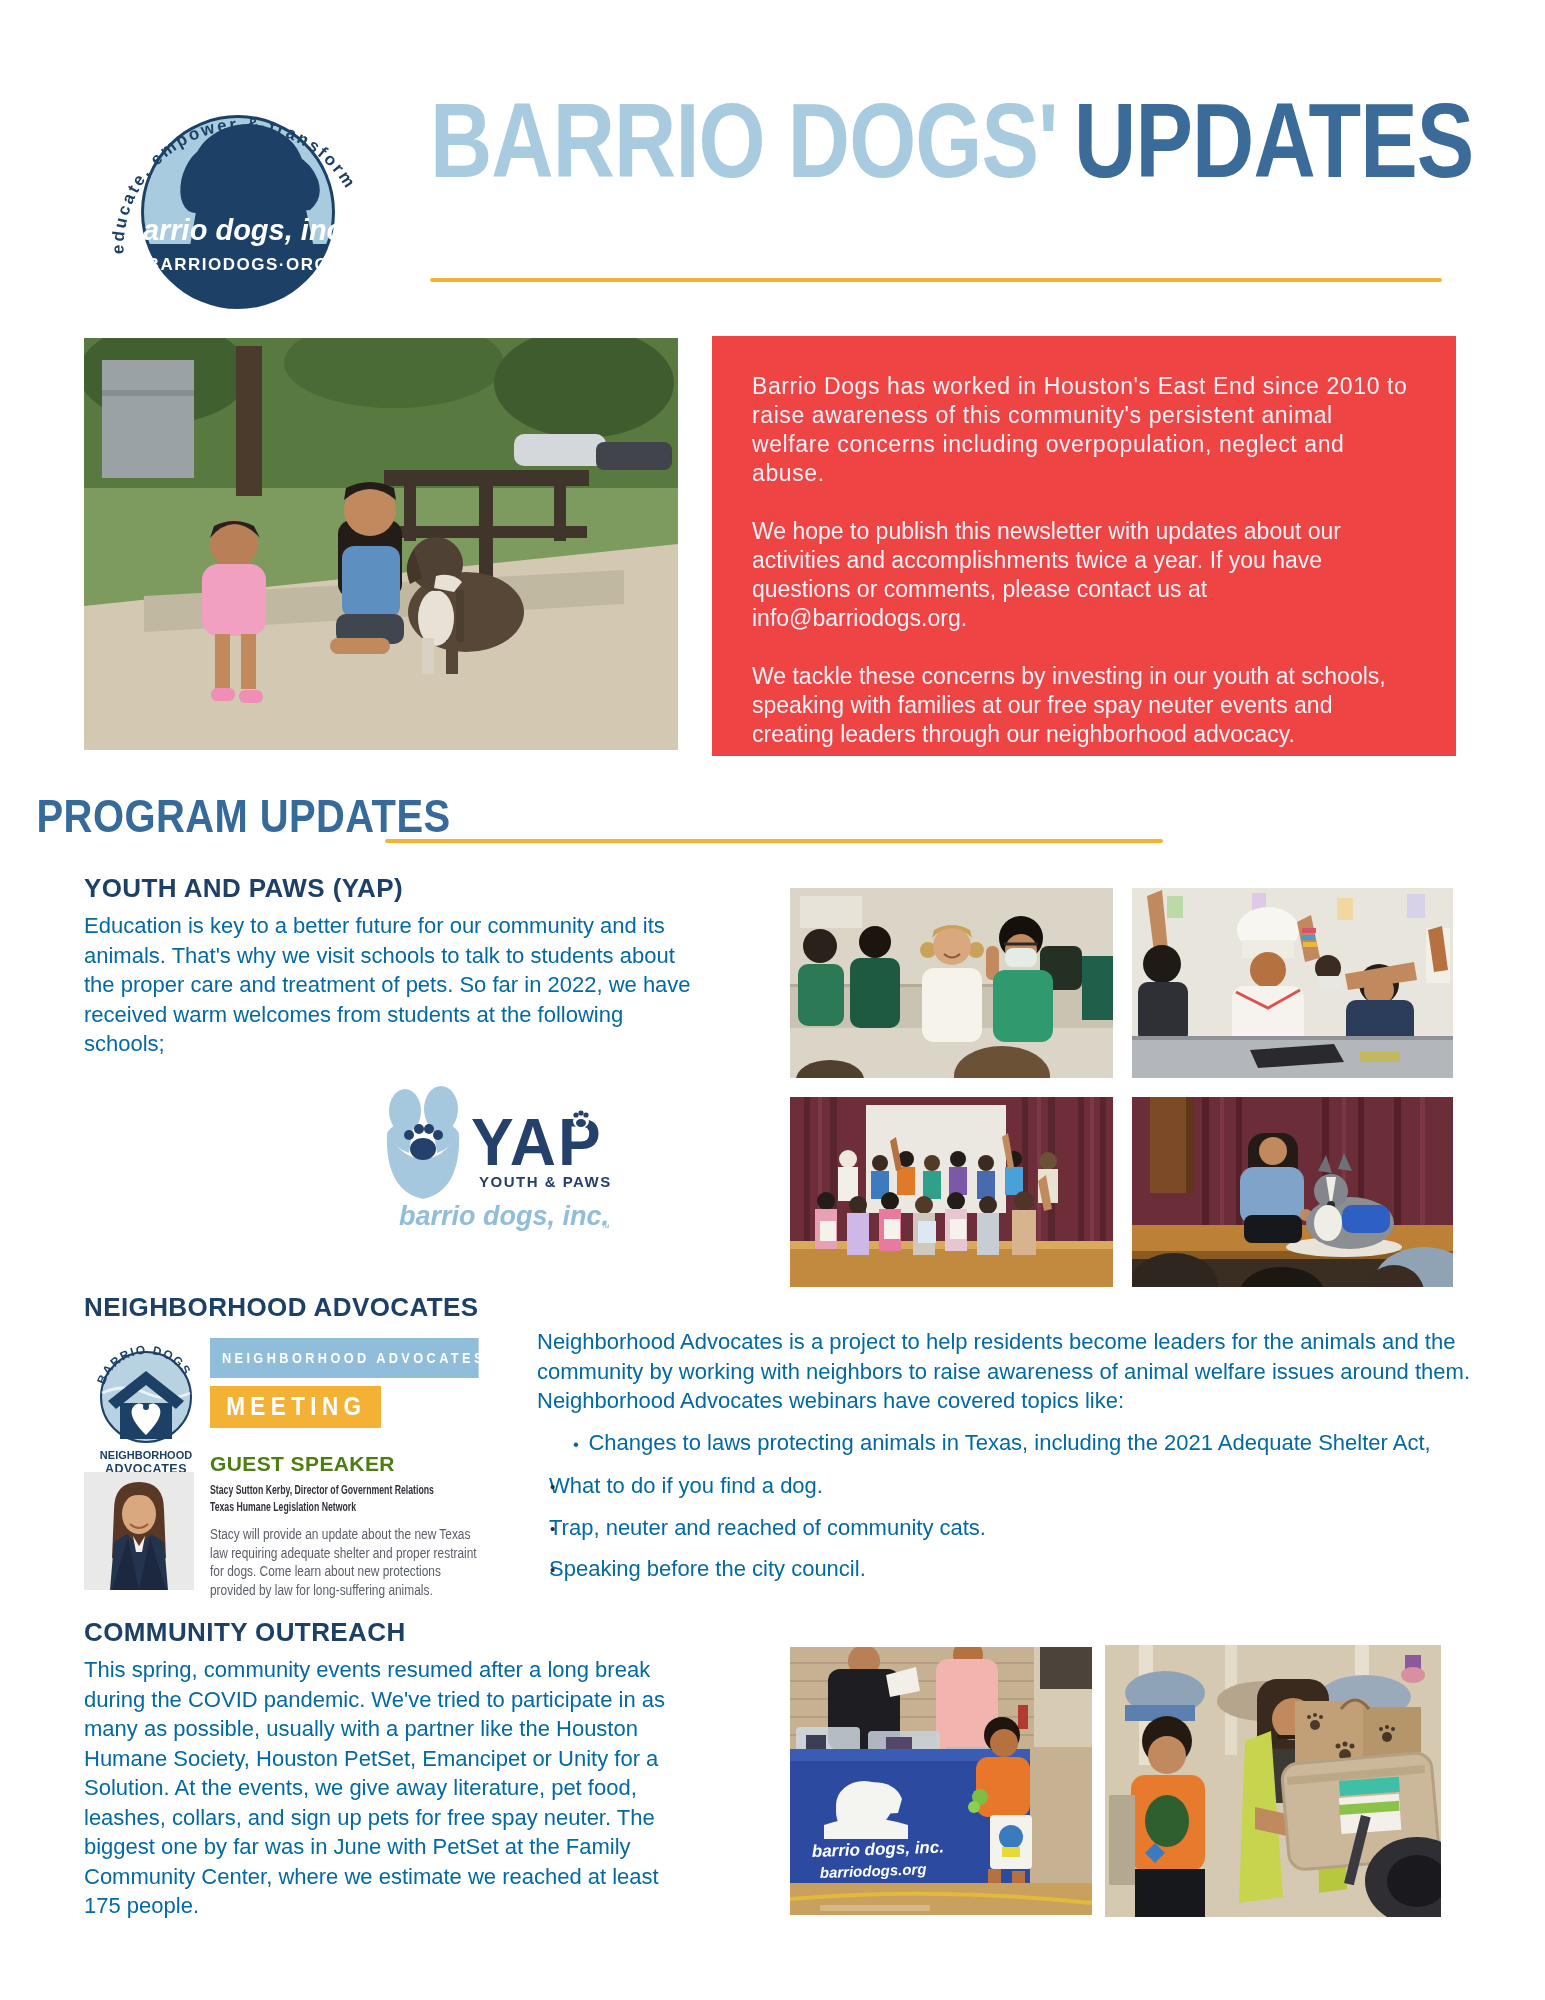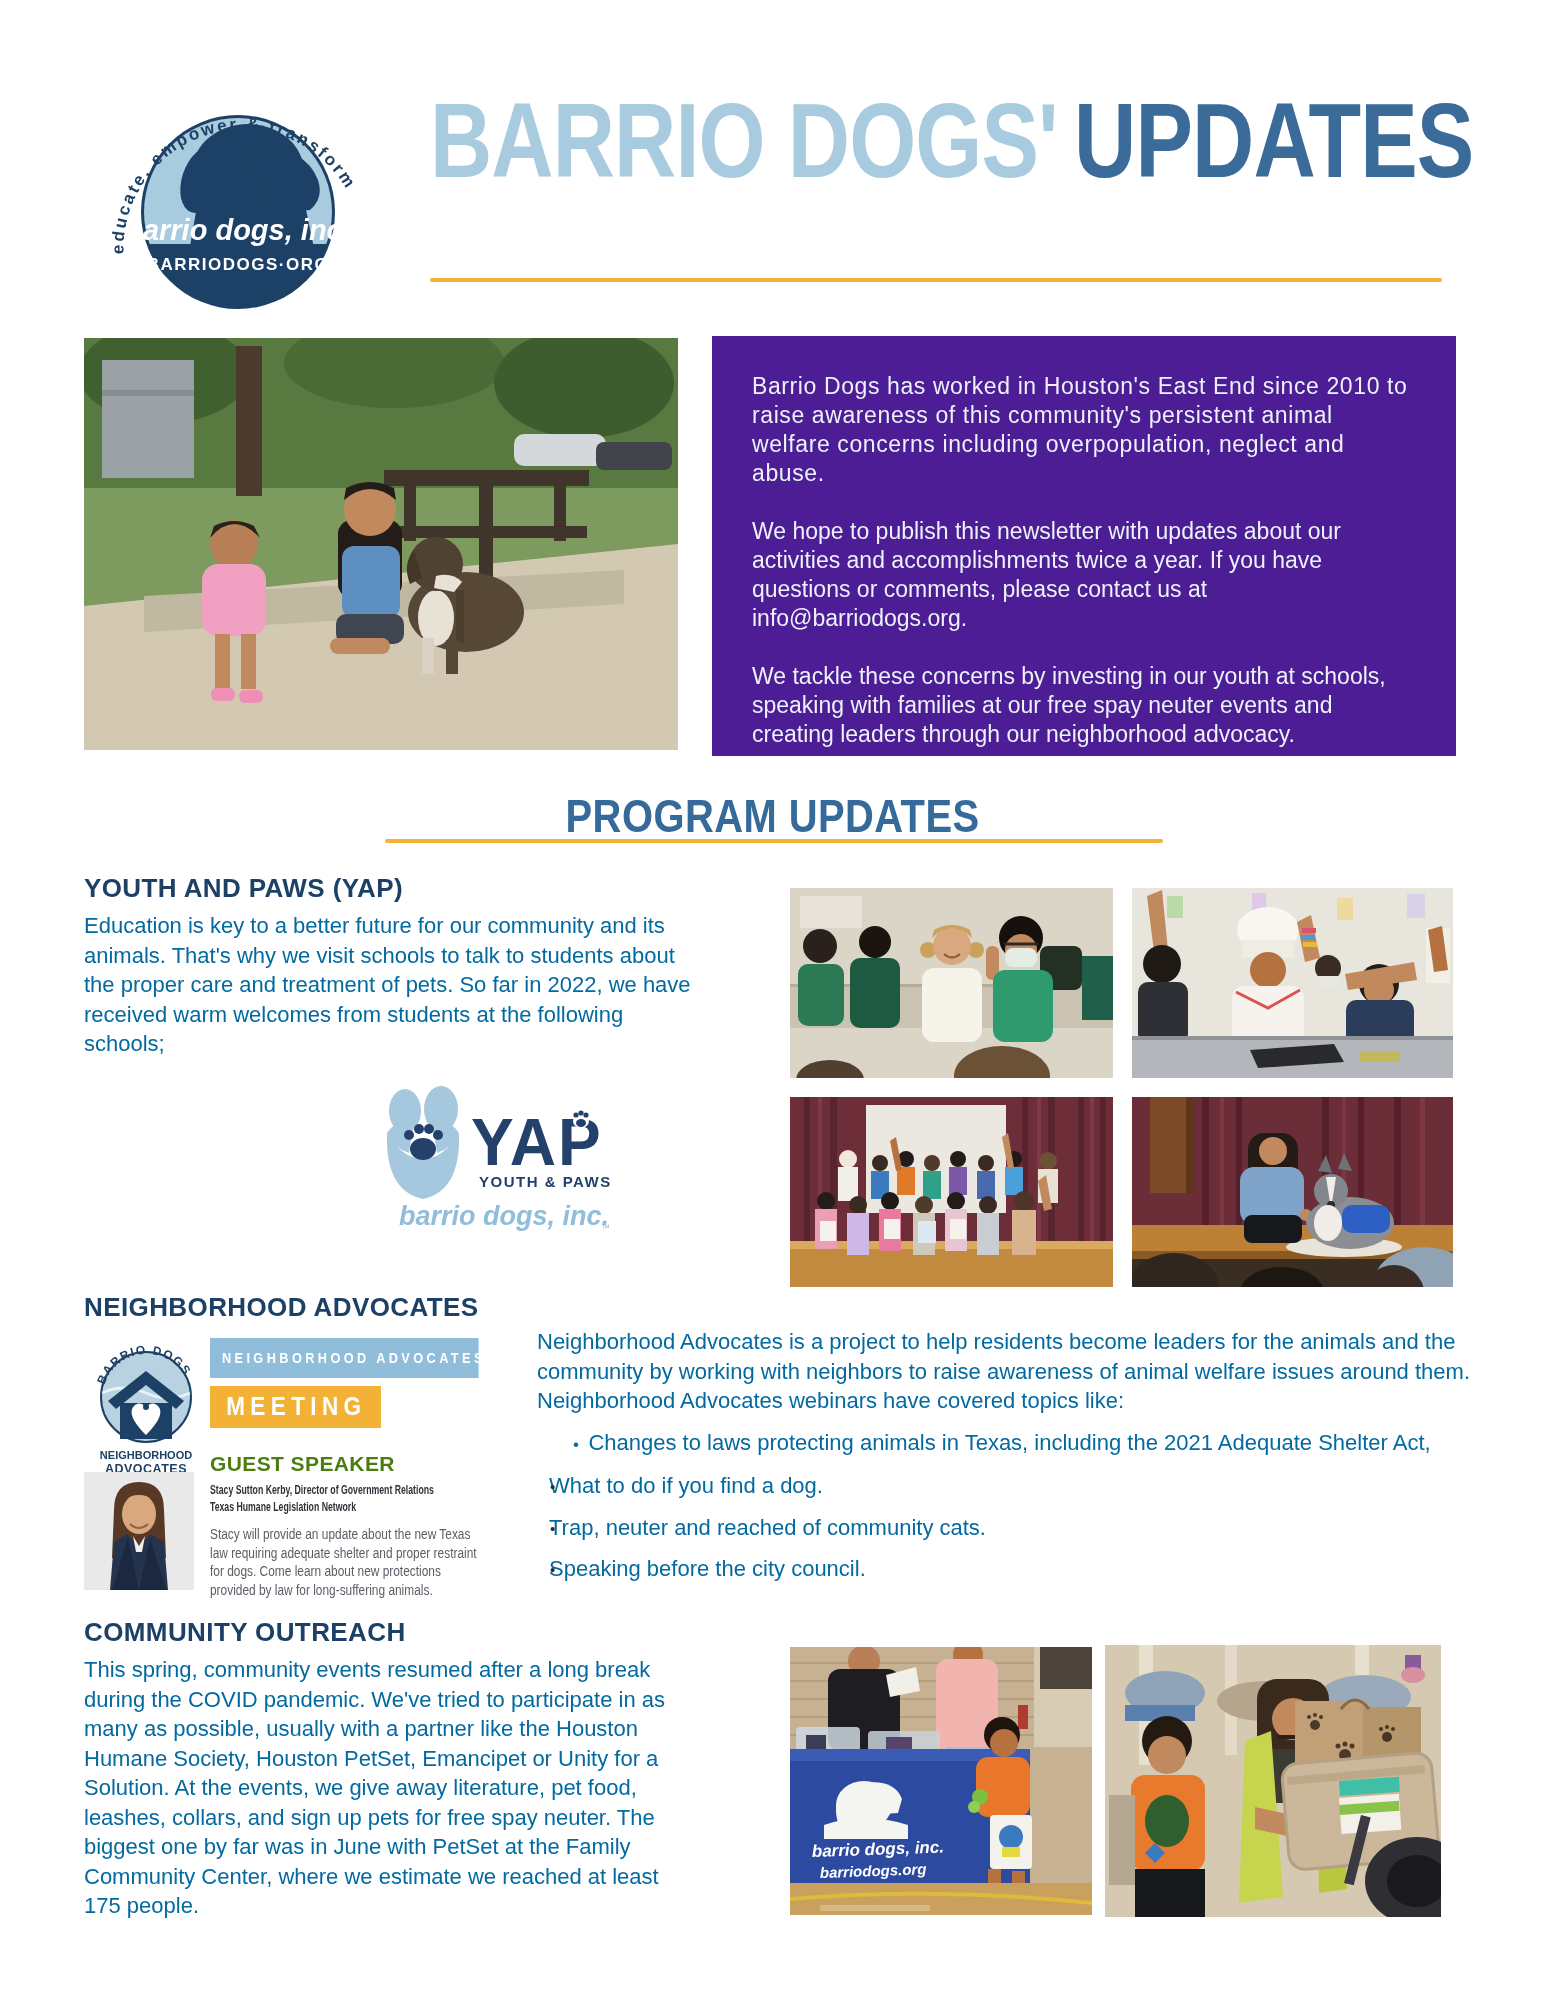--- a/index.html
+++ b/index.html
@@ -13,26 +13,26 @@
   
   .title{left:430px;top:88px;font-weight:bold;font-size:105px;line-height:105px;letter-spacing:-1px;white-space:nowrap;}
   .title .light{color:#a9cbdf;}
   .title .dark{color:#3a6b99;margin-left:20px;}
   .subtitle{left:432px;top:208px;font-weight:bold;font-size:32px;letter-spacing:11px;color:#25517c;white-space:nowrap;}
   .rule{background:#f2b233;height:4px;border-radius:2px;}
   .rule1{left:430px;top:278px;width:1012px;}
   .rule2{left:385px;top:839px;width:778px;}
 
   
-  .intro-box{left:712px;top:336px;width:744px;height:420px;background:#4c1d95;box-sizing:border-box;
+  .intro-box{left:712px;top:336px;width:744px;height:420px;background:#ef4444;box-sizing:border-box;
              padding:36px 40px 7px 40px;color:#ecf2f8;font-size:23px;line-height:29px;}
   .intro-box p{margin:0 0 29px 0;}
   .intro-box .p1{letter-spacing:.6px;}
 
-  .program{left:0;top:788px;width:1545px;text-align:center;font-weight:bold;font-size:47px;color:#356a9a;letter-spacing:.5px;}
+  .program{left:0;top:788px;width:1545px;text-align:left;font-weight:bold;font-size:47px;color:#356a9a;letter-spacing:.5px;}
 
   .sec-h{font-weight:bold;font-size:26px;color:#1d4166;letter-spacing:.4px;white-space:nowrap;}
   .body-txt{font-size:22px;line-height:29.5px;color:#0369a1;}
 
   .yap-h{left:84px;top:873px;}
   .yap-body{left:84px;top:911px;width:608px;}
   .yap-list{left:84px;top:1066px;line-height:31px;}
   .yap-list div{margin:0;}
 
   .adv-h{left:84px;top:1292px;}

